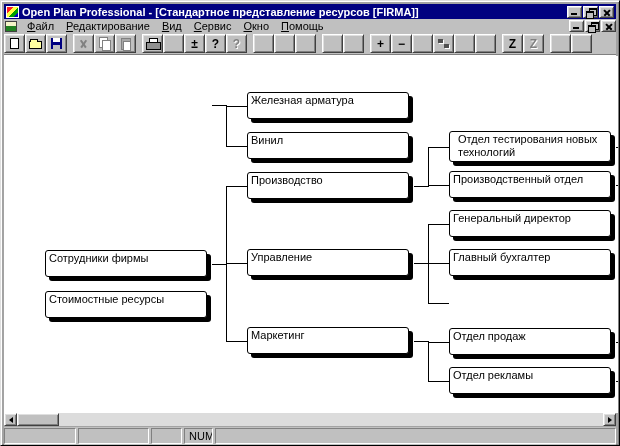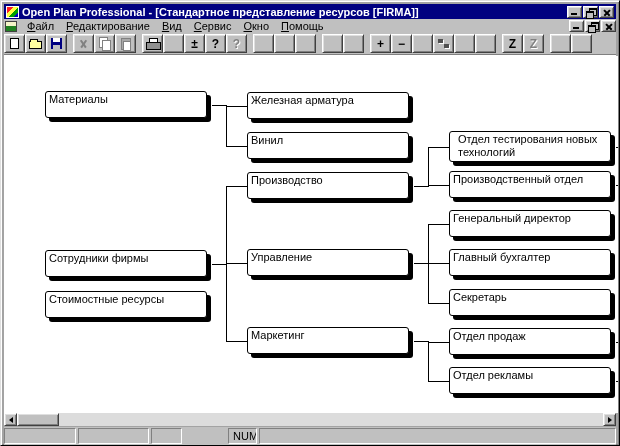--- a/index.html
+++ b/index.html
@@ -101,21 +101,21 @@
     border:1px solid; border-color:#fff #404040 #404040 #fff;
     box-shadow: inset 1px 1px 0 #dfdfdf, inset -1px -1px 0 #808080; }
 
   
   .statusbar { position:absolute; left:3px; right:3px; top:426px; height:18px;
     display:flex; align-items:center; background:#c0c0c0; }
   .spanel { height:16px; line-height:15px; padding:0 4px; margin-right:2px;
     border:1px solid; border-color:#808080 #fff #fff #808080; white-space:nowrap; overflow:hidden; }
   .sp-main { flex:0 0 368px; }
   .sp-2 { flex:0 0 72px; } .sp-3 { flex:0 0 71px; } .sp-4 { flex:0 0 31px; }
-  .sp-num { flex:0 0 29px; text-align:center;margin-left:44px; }
+  .sp-num { flex:0 0 29px; text-align:center; }
   .sp-6 { flex:1; margin-right:0; }
 </style>
 </head>
 <body>
 
 <div id="window">
 
   <div class="titlebar">
     <span class="app-icon"></span>
     <span class="title">Open Plan Professional - [Стандартное представление ресурсов [FIRMA]]</span>
@@ -265,33 +265,31 @@
       <div class="cline" style="left: 424px; top: 207px; width: 21px; height: 1px;"></div>
       <div class="cline" style="left: 424px; top: 247px; width: 21px; height: 1px;"></div>
       <div class="cline" style="left: 410px; top: 285px; width: 15px; height: 1px;"></div>
       <div class="cline" style="left: 424px; top: 285px; width: 1px; height: 41px;"></div>
       <div class="cline" style="left: 424px; top: 286px; width: 21px; height: 1px;"></div>
       <div class="cline" style="left: 424px; top: 325px; width: 21px; height: 1px;"></div>
       <div class="cline" style="left: 612px; top: 91px; width: 2px; height: 1px;"></div>
       <div class="cline" style="left: 612px; top: 129px; width: 2px; height: 1px;"></div>
       <div class="cline" style="left: 612px; top: 286px; width: 2px; height: 1px;"></div>
       <div class="cline" style="left: 612px; top: 325px; width: 2px; height: 1px;"></div>
-      <div class="node" style="left: 41px; top: 35px; width: 162px; height: 27px;">Материалы</div>
       <div class="node" style="left: 41px; top: 194px; width: 162px; height: 27px;">Сотрудники фирмы</div>
       <div class="node" style="left: 41px; top: 235px; width: 162px; height: 27px;">Стоимостные ресурсы</div>
       <div class="node" style="left: 243px; top: 36px; width: 162px; height: 27px;">Железная арматура</div>
       <div class="node" style="left: 243px; top: 76px; width: 162px; height: 27px;">Винил</div>
       <div class="node" style="left: 243px; top: 116px; width: 162px; height: 27px;">Производство</div>
       <div class="node" style="left: 243px; top: 193px; width: 162px; height: 27px;">Управление</div>
       <div class="node" style="left: 243px; top: 271px; width: 162px; height: 27px;">Маркетинг</div>
       <div class="node" style="left: 445px; top: 75px; width: 162px; height: 31px; padding-left: 8px;">Отдел тестирования новых технологий</div>
       <div class="node" style="left: 445px; top: 115px; width: 162px; height: 27px;">Производственный отдел</div>
       <div class="node" style="left: 445px; top: 154px; width: 162px; height: 27px;">Генеральный директор</div>
       <div class="node" style="left: 445px; top: 193px; width: 162px; height: 27px;">Главный бухгалтер</div>
-      <div class="node" style="left: 445px; top: 233px; width: 162px; height: 27px;">Секретарь</div>
       <div class="node" style="left: 445px; top: 311px; width: 162px; height: 27px;">Отдел рекламы</div>
       <div class="node" style="left: 445px; top: 272px; width: 162px; height: 27px;">Отдел продаж</div>
     </div>
 
   <div class="hscroll">
     <span class="sbtn left">
         <span class="tri-left"></span>
       </span>
     <span class="sthumb"></span>
     <span class="sbtn right">

